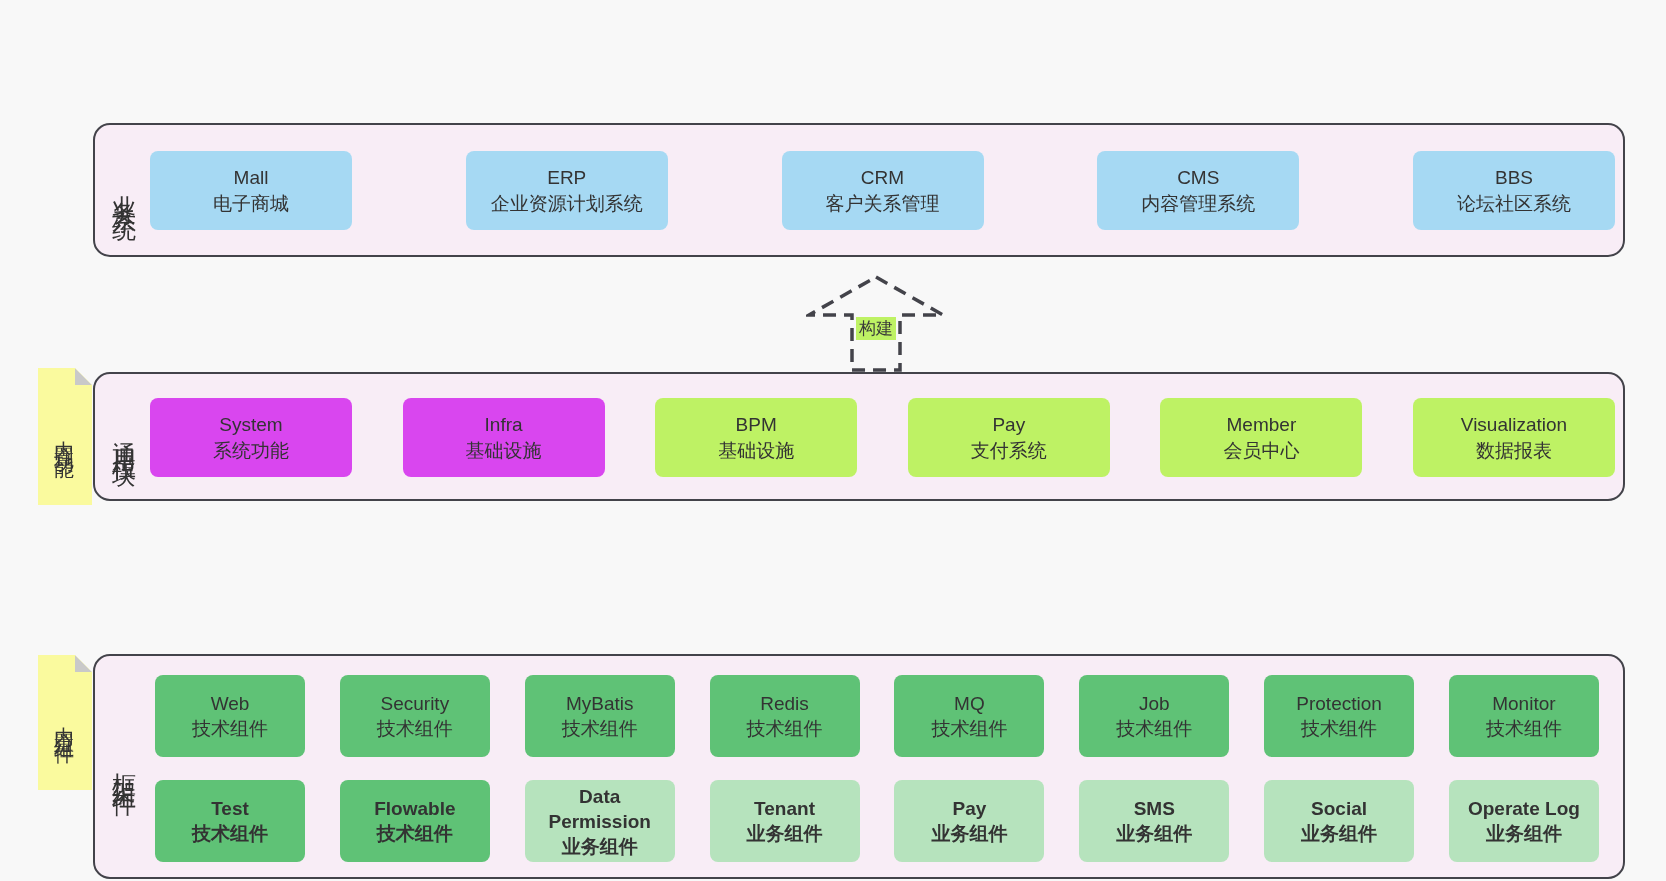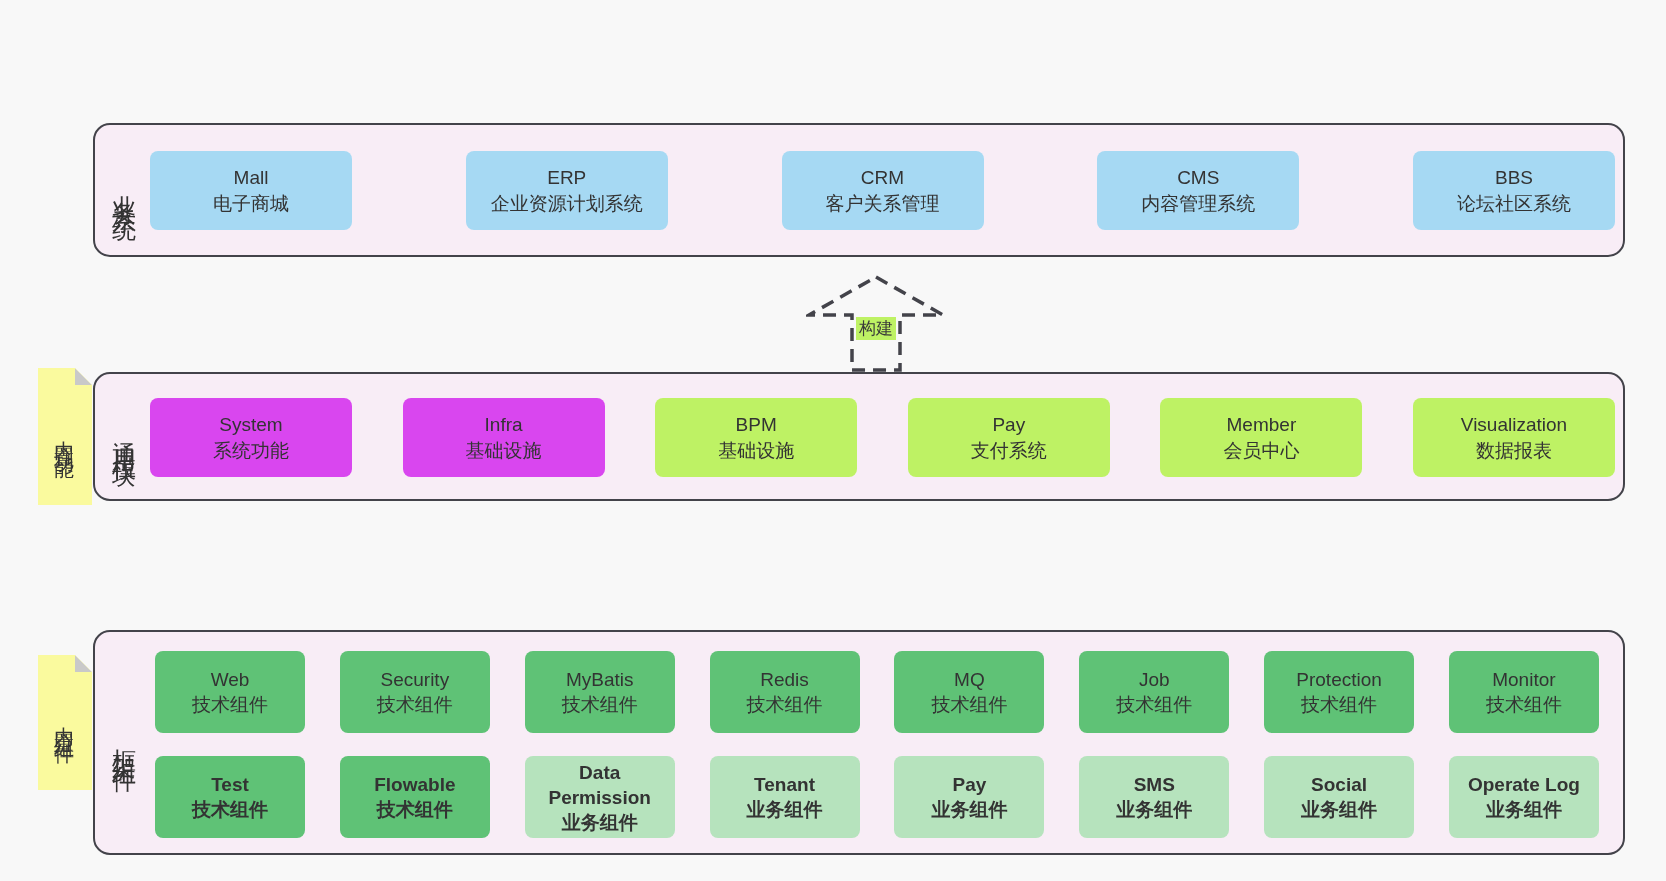--- a/index.html
+++ b/index.html
@@ -17,21 +17,21 @@
   .band{
     position:absolute;
     left:93px;width:1532px;
     background:#f8edf6;
     border:2px solid #43434a;
     border-radius:17px;
     box-sizing:border-box;
   }
   .band-business{top:123px;height:134px;}
   .band-common{top:372px;height:129px;}
-  .band-framework{top:630px;height:225px;}
+  .band-framework{top:654px;height:225px;}
   .band-label{
     position:absolute;left:10px;top:0;bottom:0;width:38px;
     display:flex;align-items:center;justify-content:center;
     writing-mode:vertical-rl;text-orientation:upright;
     font-size:24px;letter-spacing:7px;color:#333;
   }
   
   .row{
     position:absolute;
     display:flex;justify-content:space-between;

